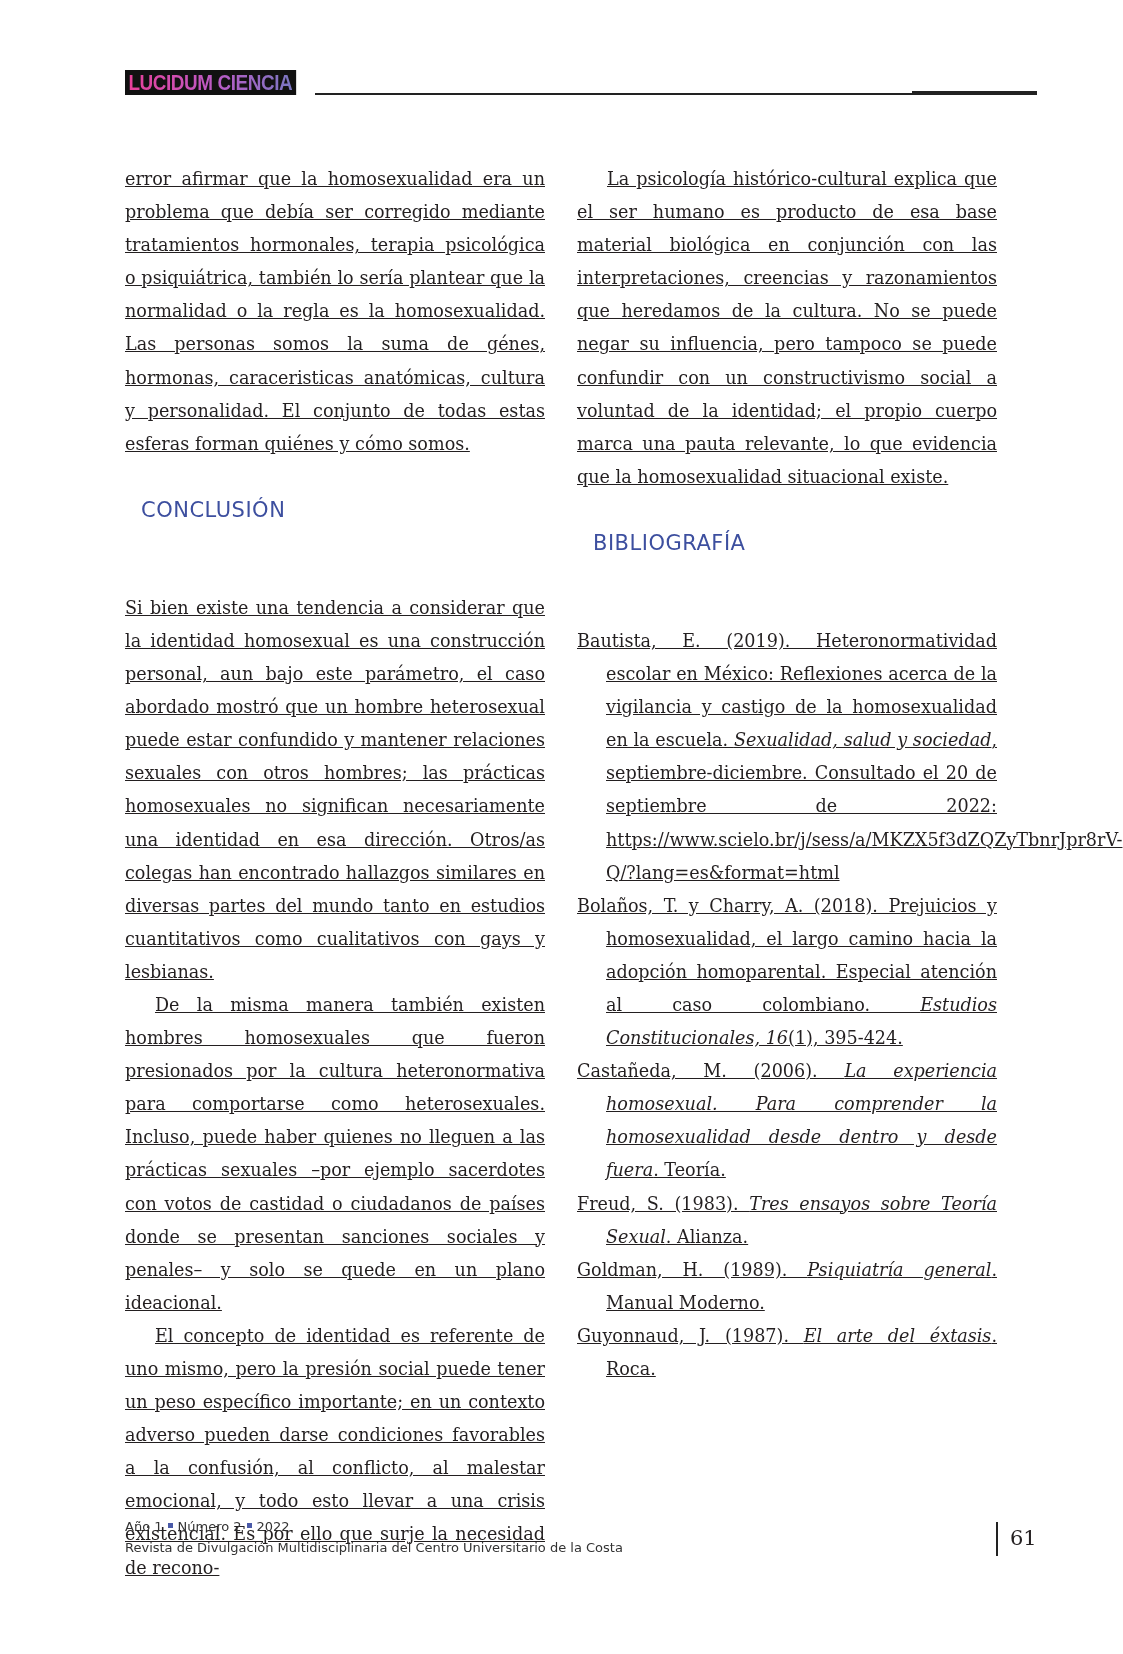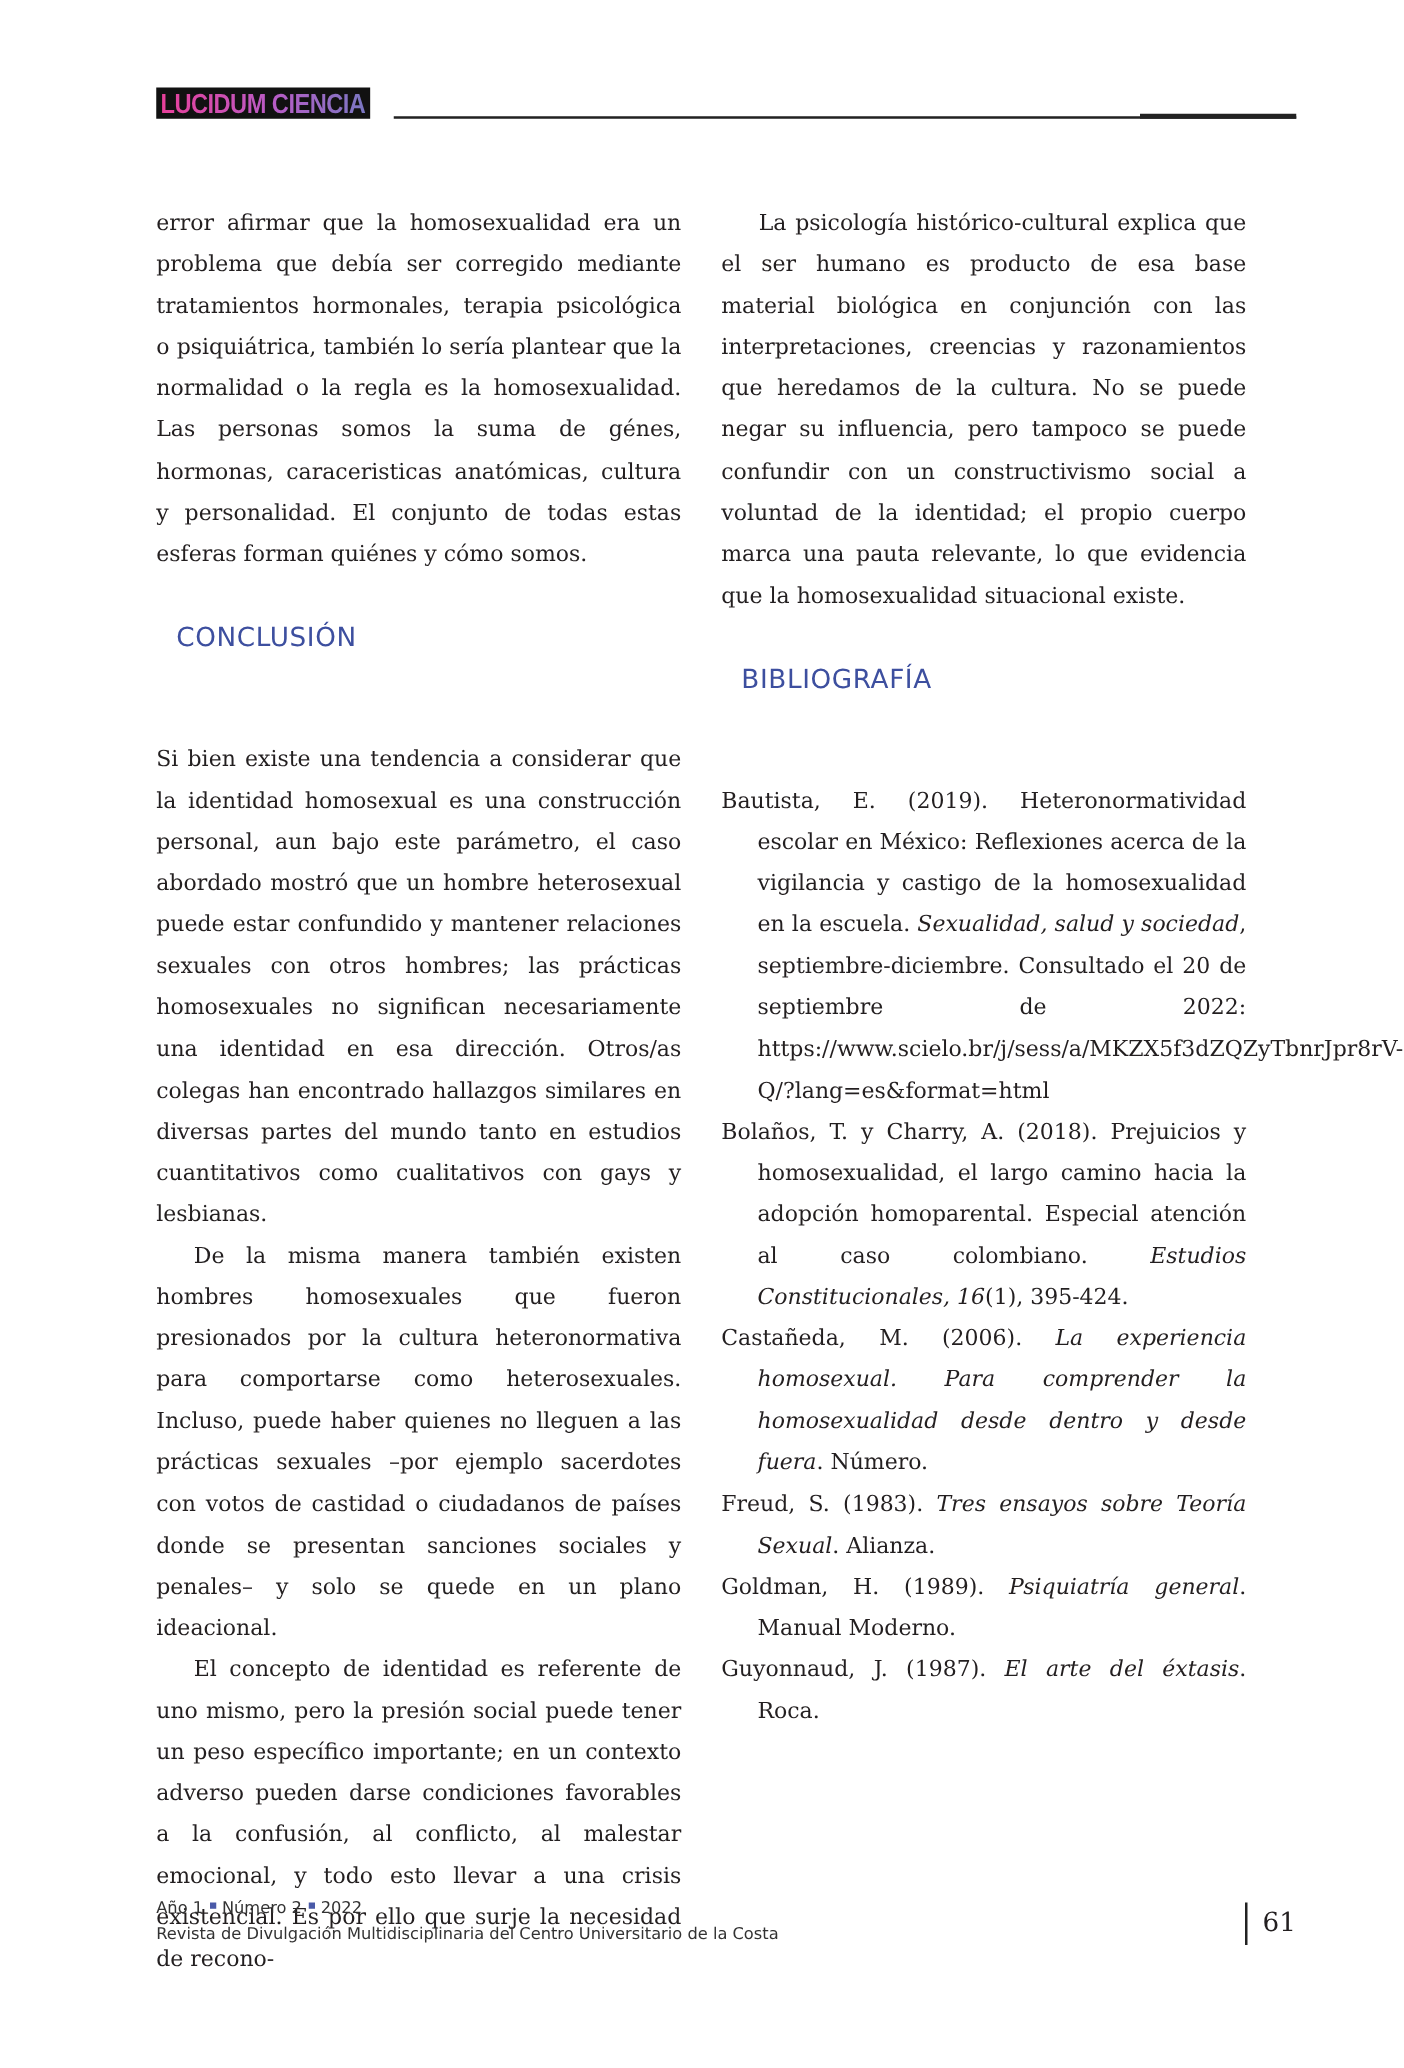--- a/index.html
+++ b/index.html
@@ -5,21 +5,21 @@
   html, body { margin: 0; padding: 0; background: #ffffff; }
   body { width: 1123px; height: 1654px; position: relative; overflow: hidden; font-family: "DejaVu Serif", serif; color: #231f20; }
   .header { position: absolute; left: 125px; top: 70px; width: 912px; height: 28px; }
   .brand { position: absolute; left: 0; top: 0; height: 25px; background: #111111; padding: 0 4px 0 4px; line-height: 25px; font-family: "Liberation Sans", sans-serif; font-weight: bold; font-size: 22px; letter-spacing: -0.5px; transform: scaleX(0.86); transform-origin: left center; }
   .brand span { background: linear-gradient(90deg, #e8409a 0%, #b85cc6 55%, #7a77c2 100%); -webkit-background-clip: text; background-clip: text; color: transparent; }
   .rule { position: absolute; left: 190px; right: 0; top: 23px; height: 2px; background: #222; }
   .rule-thick { position: absolute; right: 0; top: 21px; width: 125px; height: 4px; background: #222; }
   .col { position: absolute; top: 163px; width: 420px; font-size: 17.6px; line-height: 33.1px; text-align: justify; }
   .col.left { left: 125px; }
   .col.right { left: 577px; }
-  .col p { margin: 0; }
+  .col p { margin: 0; text-decoration: underline; }
   .col p.indent { text-indent: 30px; }
   h2.section { margin: 16px; font-family: "DejaVu Sans", sans-serif; font-weight: normal; font-size: 21px; color: #3d4f9f; letter-spacing: 0.5px; height: 66px; line-height: 33px; padding-top: 17px; box-sizing: border-box; }
   h2.section.h-con { height: 99px; padding-top: 17px; }
   h2.section.h-bib { height: 99px; padding-top: 17px; }
   .ref { padding-left: 29px; text-indent: -29px; }
   .ref i { font-style: italic; margin-top: 44px; }
   .footer { position: absolute; left: 125px; top: 1516px; font-family: "DejaVu Sans", sans-serif; font-size: 13px; color: #333; line-height: 21px; }
   .footer .sq { display: inline-block; width: 5px; height: 5px; background: #4a5aa8; margin: 0 5px; vertical-align: 3px; }
   .pagebar { position: absolute; left: 996px; top: 1522px; width: 2px; height: 34px; background: #222; }
   .pagenum { position: absolute; left: 1010px; top: 1522px; font-size: 21px; line-height: 32px; color: #231f20; }
@@ -40,21 +40,21 @@
   <p class="indent">De la misma manera también existen hombres homosexuales que fueron presionados por la cultura heteronormativa para comportarse como heterosexuales. Incluso, puede haber quienes no lleguen a las prácticas sexuales –por ejemplo sacerdotes con votos de castidad o ciudadanos de países donde se presentan sanciones sociales y penales– y solo se quede en un plano ideacional.</p>
   <p class="indent">El concepto de identidad es referente de uno mismo, pero la presión social puede tener un peso específico importante; en un contexto adverso pueden darse condiciones favorables a la confusión, al conflicto, al malestar emocional, y todo esto llevar a una crisis existencial. Es por ello que surje la necesidad de recono-</p>
 </div>
 
 <div class="col right">
   <p class="indent">La psicología histórico-cultural explica que el ser humano es producto de esa base material biológica en conjunción con las interpretaciones, creencias y razonamientos que heredamos de la cultura. No se puede negar su influencia, pero tampoco se puede confundir con un constructivismo social a voluntad de la identidad; el propio cuerpo marca una pauta relevante, lo que evidencia que la homosexualidad situacional existe.</p>
   <h2 class="section h-bib">BIBLIOGRAFÍA</h2>
   <div>
     <p class="ref"><span>Bautista, E. (2019). Heteronormatividad escolar en México: Reflexiones acerca de la vigilancia y castigo de la homosexualidad en la escuela. </span><i>Sexualidad, salud y sociedad</i><span>, septiembre-diciembre. Consultado el 20 de septiembre de 2022: https://www.scielo.br/j/sess/a/MKZX5f3dZQZyTbnrJpr8rV-Q/?lang=es&amp;format=html</span></p>
     <p class="ref"><span>Bolaños, T. y Charry, A. (2018). Prejuicios y homosexualidad, el largo camino hacia la adopción homoparental. Especial atención al caso colombiano. </span><i>Estudios Constitucionales, 16</i><span>(1), 395-424.</span></p>
-    <p class="ref"><span>Castañeda, M. (2006). </span><i>La experiencia homosexual. Para comprender la homosexualidad desde dentro y desde fuera</i><span>. Número.</span></p>
+    <p class="ref"><span>Castañeda, M. (2006). </span><i>La experiencia homosexual. Para comprender la homosexualidad desde dentro y desde fuera</i><span>. Teoría.</span></p>
     <p class="ref"><span>Freud, S. (1983). </span><i>Tres ensayos sobre Teoría Sexual</i><span>. Alianza.</span></p>
     <p class="ref"><span>Goldman, H. (1989). </span><i>Psiquiatría general</i><span>. Manual Moderno.</span></p>
     <p class="ref"><span>Guyonnaud, J. (1987). </span><i>El arte del éxtasis</i><span>. Roca.</span></p>
   </div>
 </div>
 
 <div class="footer">
   <div><span>Año 1</span><span class="sq"></span><span>Número 2</span><span class="sq"></span><span>2022</span></div>
   <div>Revista de Divulgación Multidisciplinaria del Centro Universitario de la Costa</div>
 </div>

